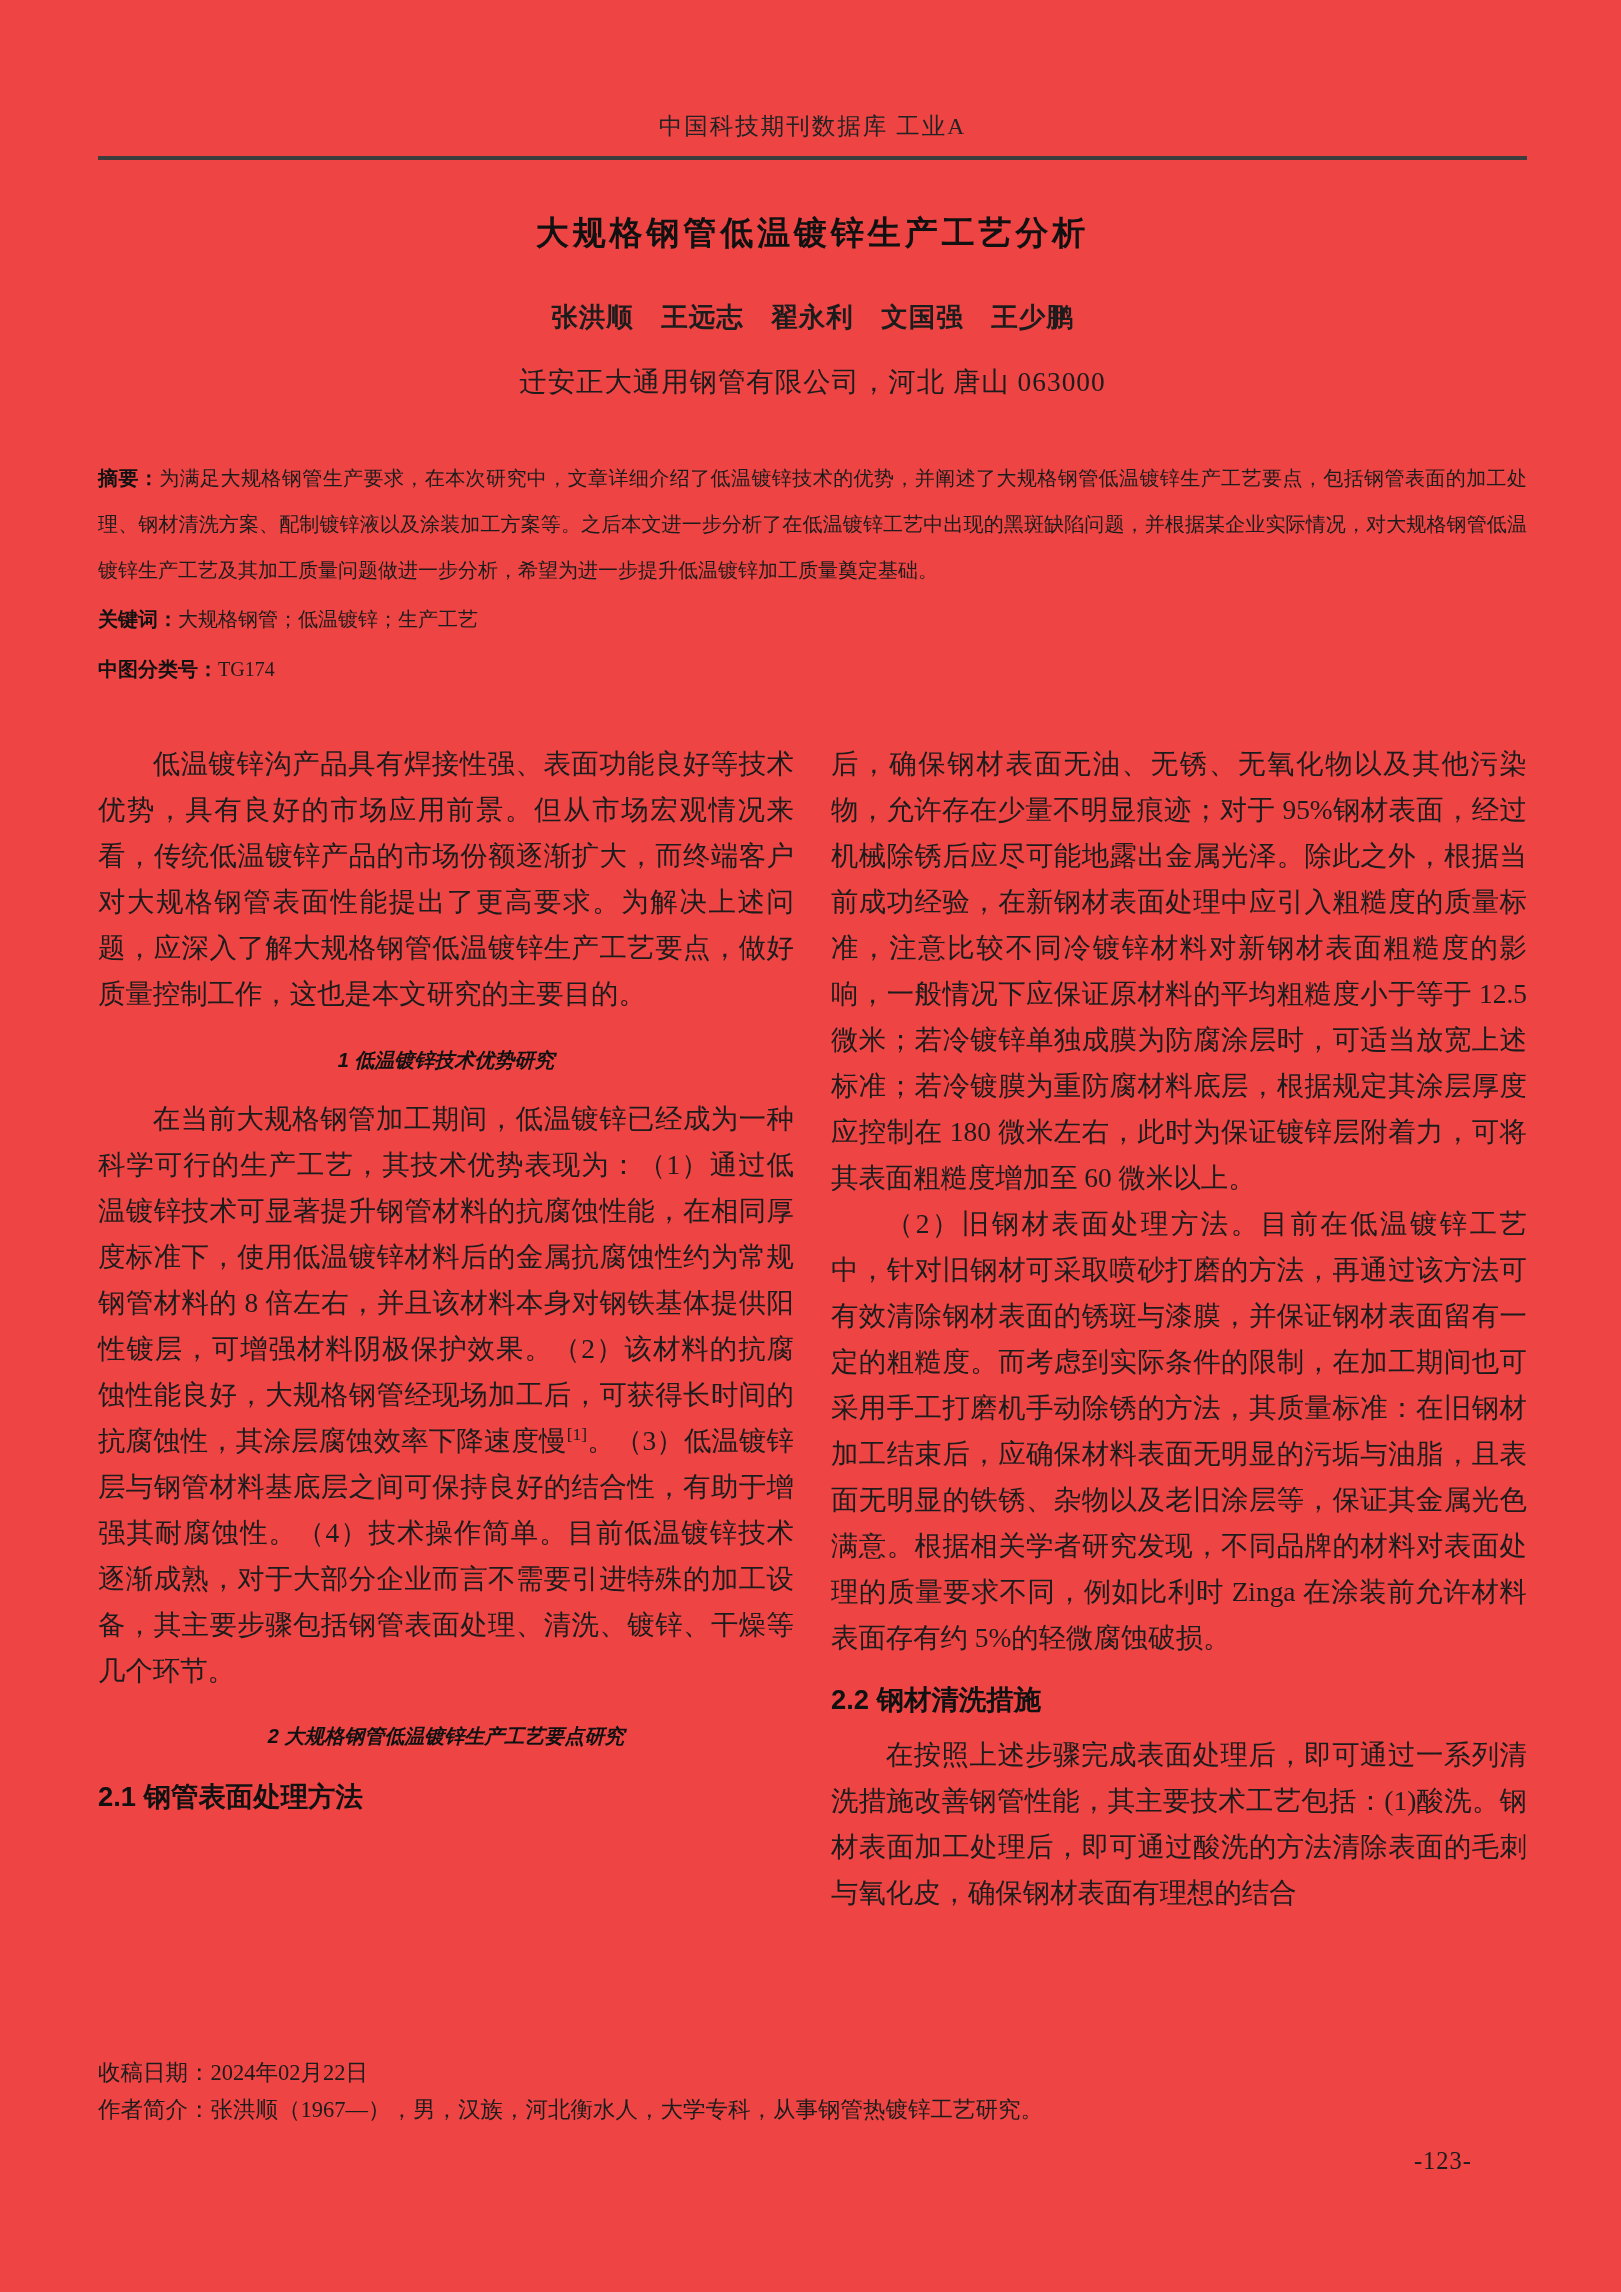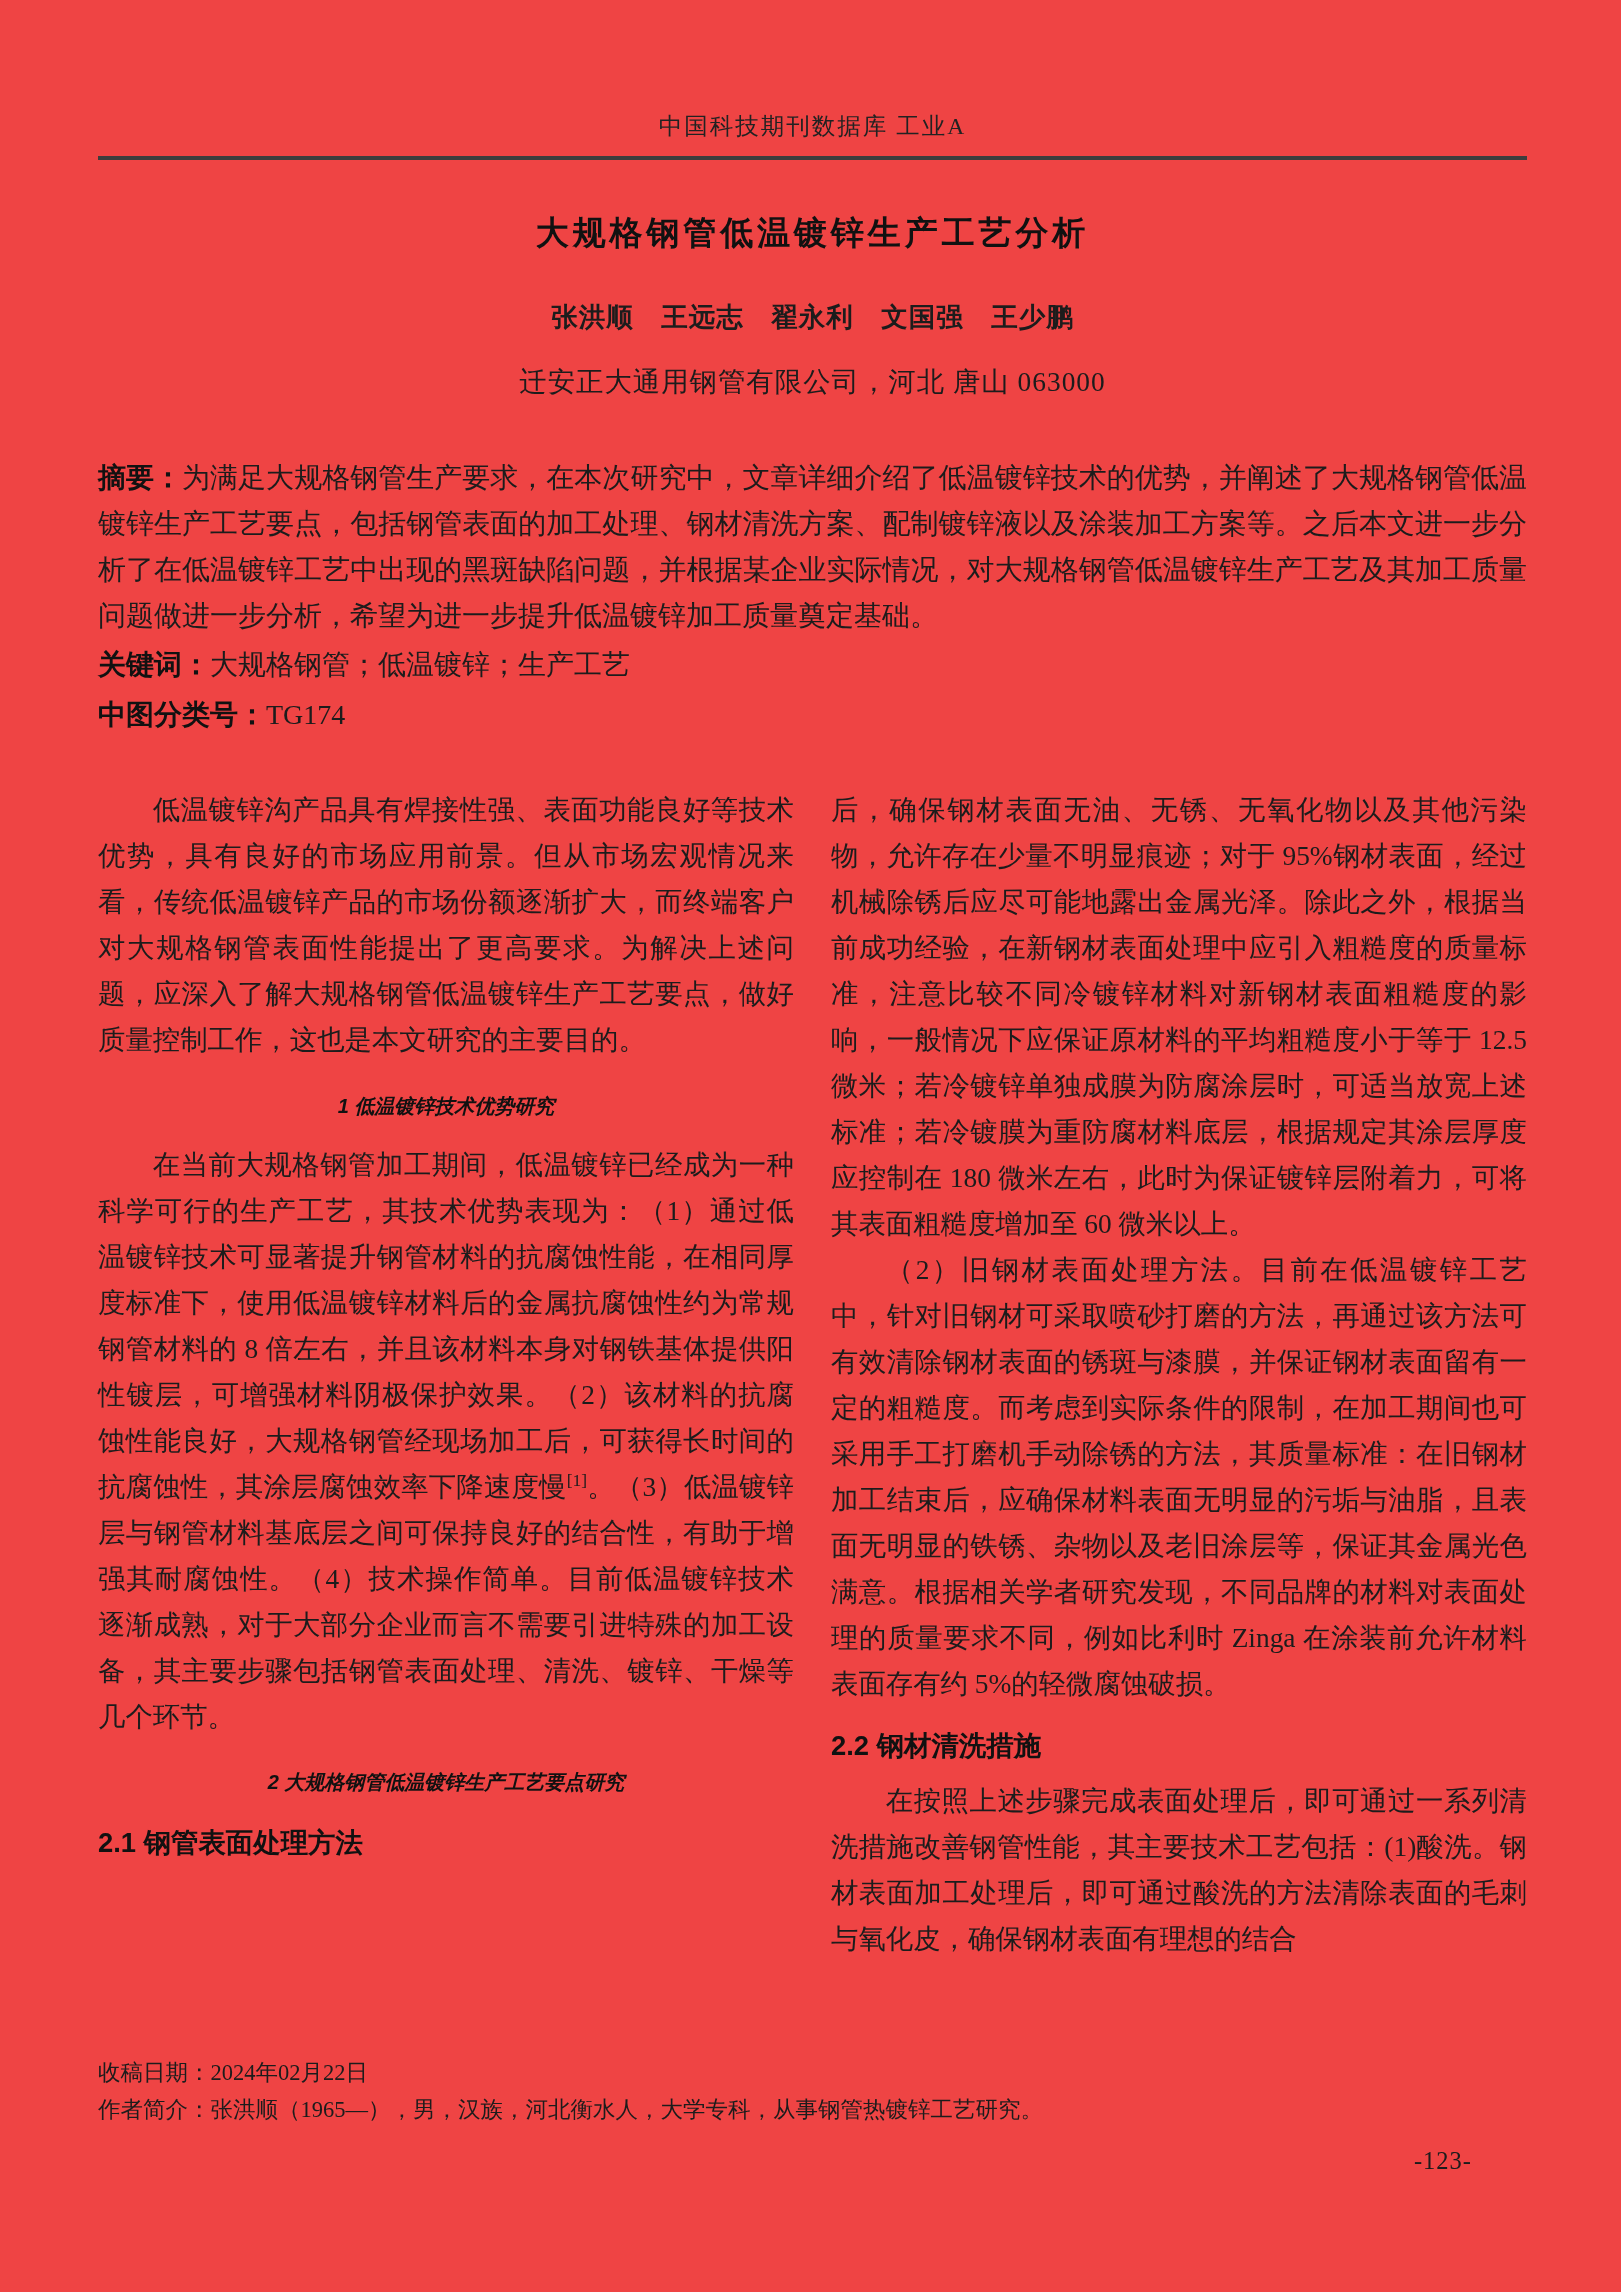--- a/index.html
+++ b/index.html
@@ -47,21 +47,21 @@
     font-weight:bold;
   }
   .affiliation{
     margin-top:29px;
     text-align:center;
     font-size:27.4px;
     letter-spacing:1px;
   }
   .meta-block{
     margin-top:55px;
-    font-size:28px;
+    font-size:20px;
     line-height:46px;
     text-align:justify;
   }
   .meta-label{
     font-family:"Liberation Sans","DejaVu Sans",sans-serif;
     font-weight:bold;
     color:#111;
   }
   .kw-line{margin-top:3.9px;}
   .clc-line{margin-top:3.9px;}
@@ -154,17 +154,17 @@
         <p>（2）旧钢材表面处理方法。目前在低温镀锌工艺中，针对旧钢材可采取喷砂打磨的方法，再通过该方法可有效清除钢材表面的锈斑与漆膜，并保证钢材表面留有一定的粗糙度。而考虑到实际条件的限制，在加工期间也可采用手工打磨机手动除锈的方法，其质量标准：在旧钢材加工结束后，应确保材料表面无明显的污垢与油脂，且表面无明显的铁锈、杂物以及老旧涂层等，保证其金属光色满意。根据相关学者研究发现，不同品牌的材料对表面处理的质量要求不同，例如比利时 Zinga 在涂装前允许材料表面存有约 5%的轻微腐蚀破损。</p>
         <h3 class="subsec">2.2 钢材清洗措施</h3>
         <p>在按照上述步骤完成表面处理后，即可通过一系列清洗措施改善钢管性能，其主要技术工艺包括：(1)酸洗。钢材表面加工处理后，即可通过酸洗的方法清除表面的毛刺与氧化皮，确保钢材表面有理想的结合</p>
       </div>
 
     </div>
   </div>
 
   <div class="footer">
     <div><span>收稿日期：</span><span>2024年02月22日</span></div>
-    <div><span>作者简介：</span><span>张洪顺（1965—），男，汉族，河北衡水人，大学专科，从事钢管热镀锌工艺研究。</span></div>
+    <div><span>作者简介：</span><span>张洪顺（1967—），男，汉族，河北衡水人，大学专科，从事钢管热镀锌工艺研究。</span></div>
     <div class="page-number">-123-</div>
   </div>
 </div>
 
 
 </body></html>

